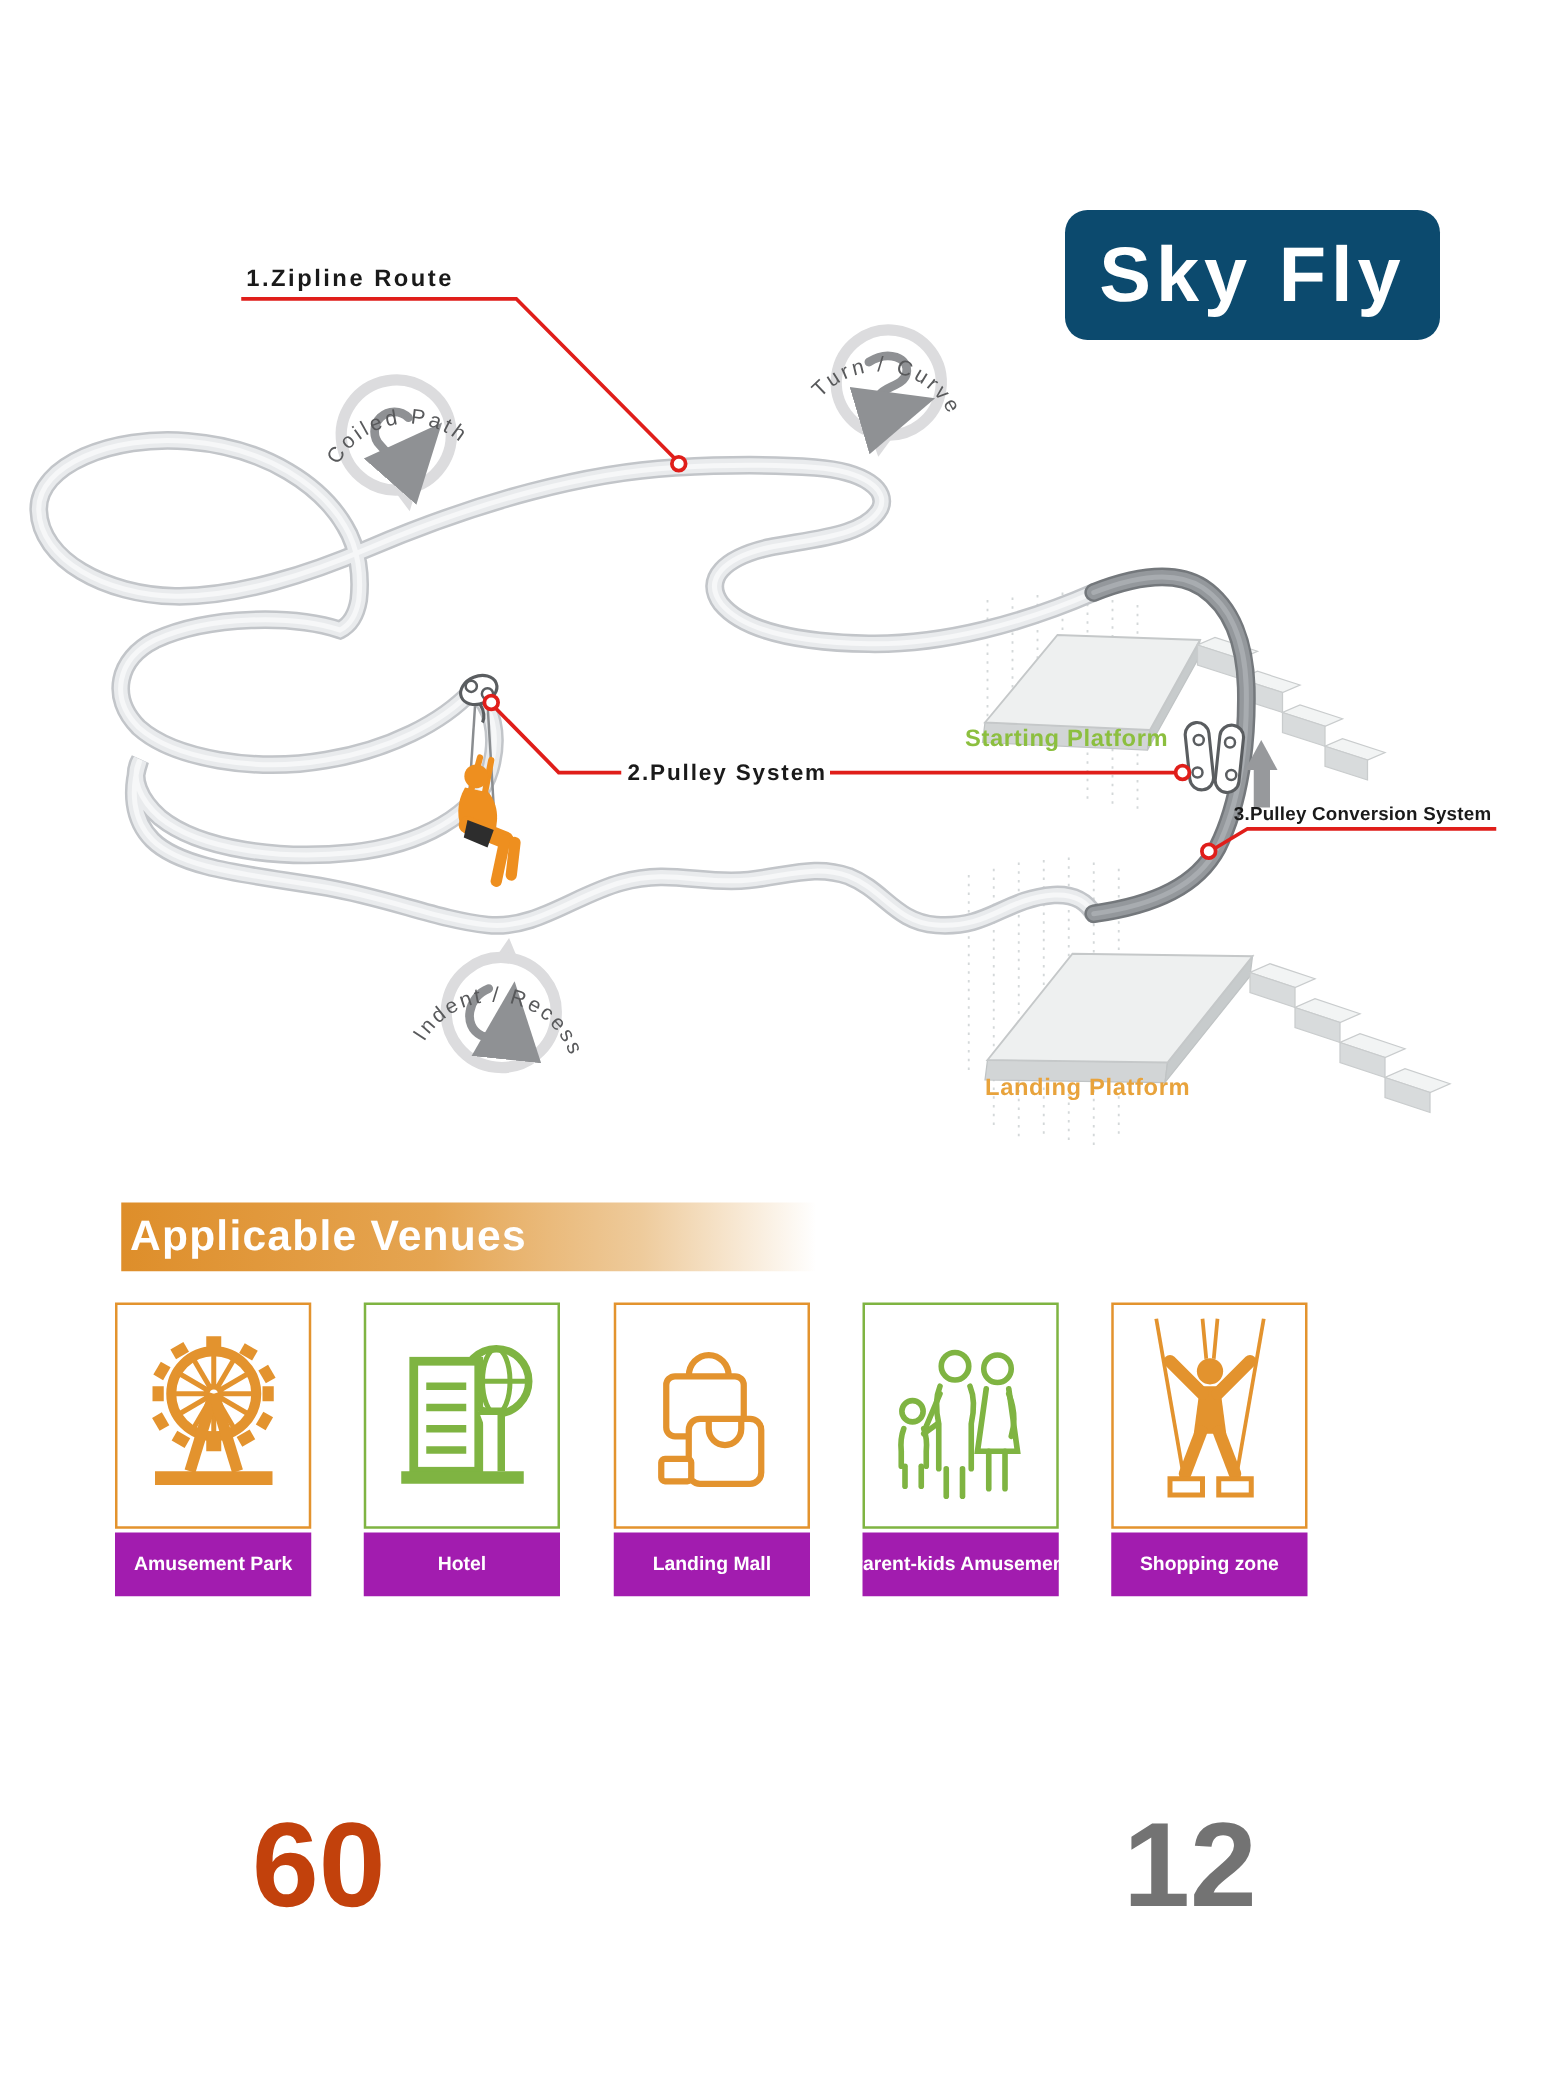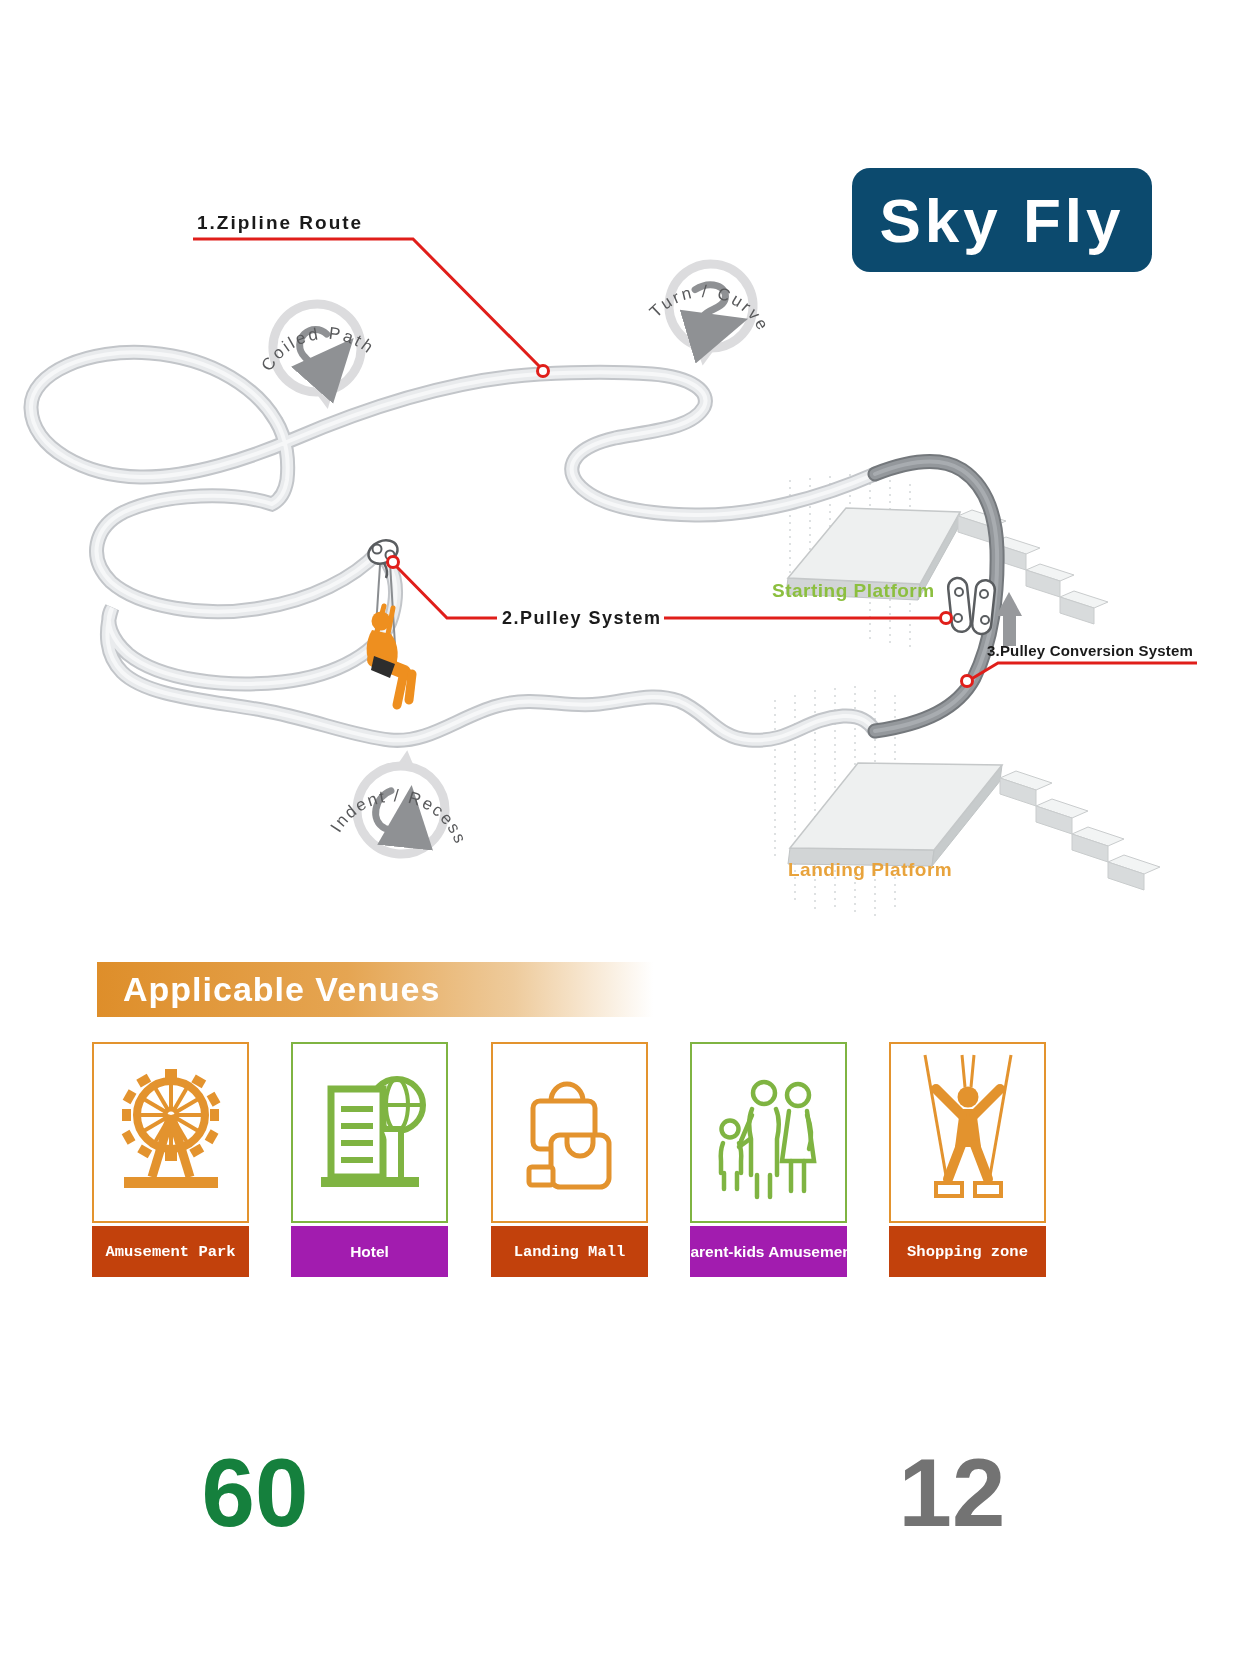--- a/index.html
+++ b/index.html
@@ -9,37 +9,37 @@
 
   
   .logo{position:absolute;left:852px;top:168px;width:300px;height:104px;border-radius:18px;
         display:flex;align-items:center;justify-content:center;}
   .logo span{color:#ffffff;font-size:62px;font-weight:bold;letter-spacing:4px;}
 
   
   .venues-header{position:absolute;left:97px;top:962px;width:556px;height:55px;
      background:linear-gradient(90deg,#de8e2a 0%,#e5a552 45%,#eecb9c 75%,rgba(247,238,227,0) 100%);
      display:flex;align-items:center;}
-  .venues-header span{color:#ffffff;font-size:34px;font-weight:bold;padding-left:26px;letter-spacing:1px;}
+  .venues-header span{color:#ffffff;font-size:34px;font-weight:bold;padding-left:7px;letter-spacing:1px;}
 
   
   .venue-card{position:absolute;top:1042px;width:157px;height:235px;}
   .icon-box{box-sizing:border-box;width:157px;height:181px;background:#ffffff;
             display:flex;align-items:center;justify-content:center;}
   .venue-card.orange .icon-box{border:2px solid #e3932e;}
   .venue-card.green  .icon-box{border:2px solid #7fb442;}
   .venue-label{margin-top:3px;height:51px;display:flex;align-items:center;justify-content:center;
                color:#ffffff;font-weight:bold;font-size:15.5px;white-space:nowrap;}
-  .venue-card.orange .venue-label{background:#c2410c;font-family:Liberation Mono, monospace;}
+  .venue-card.orange .venue-label{background:#a21caf;}
   .venue-card.green  .venue-label{background:#a21caf;}
 
   
   .stat{position:absolute;top:1445px;width:170px;text-align:center;
         font-size:96px;font-weight:bold;line-height:1;}
-  .stat.orange{left:170px;color:#15803d;}
+  .stat.orange{left:170px;color:#c2410c;}
   .stat.green{left:867px;color:#737373;}
 </style>
 </head>
 <body>
 
 <div class="canvas">
 
   <svg style="position:absolute;left:0;top:0" width="1242" height="930" viewBox="0 0 1242 930">
     <defs>
       <path id="trackLight" d="M 875 474

